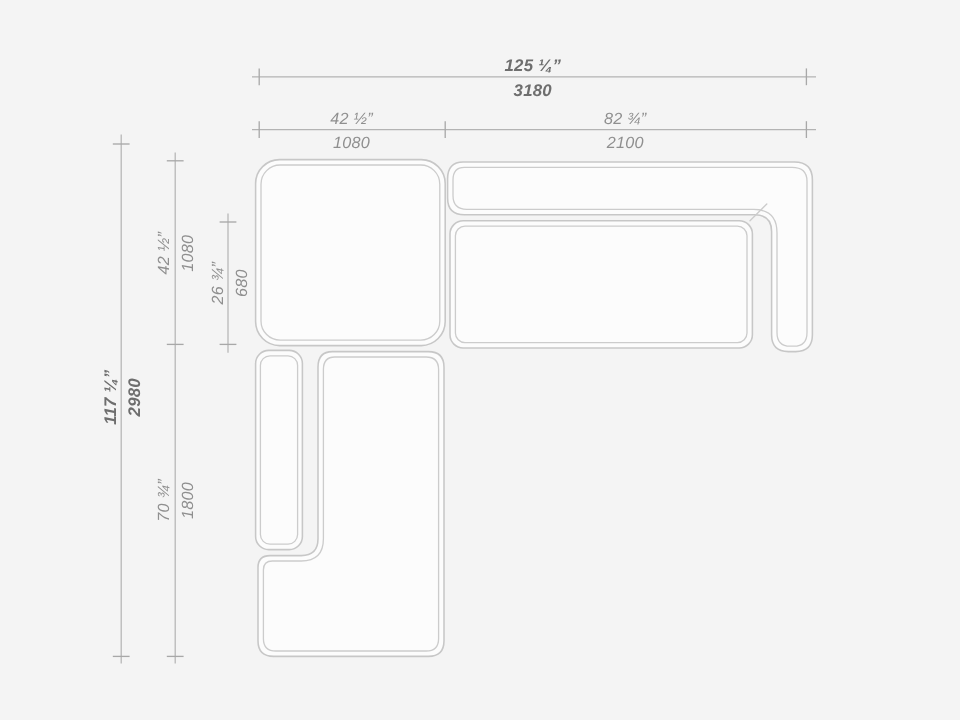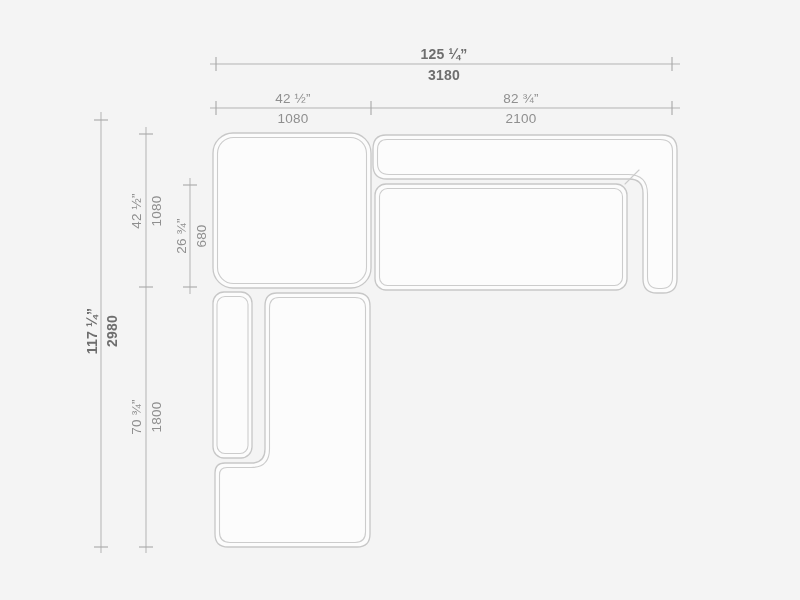--- a/index.html
+++ b/index.html
@@ -8,20 +8,21 @@
     width: 800px;
     height: 600px;
     background: #f4f4f4;
     overflow: hidden;
     font-family: "Liberation Sans", sans-serif;
   }
   .stage {
     position: relative;
     width: 800px;
     height: 600px;
+    font-style: italic;
   }
   svg { display: block; }
   .furn-outer {
     fill: #fcfcfc;
     stroke: #c7c7c7;
     stroke-width: 1.3;
   }
   .furn-inner {
     fill: none;
     stroke: #cccccc;

